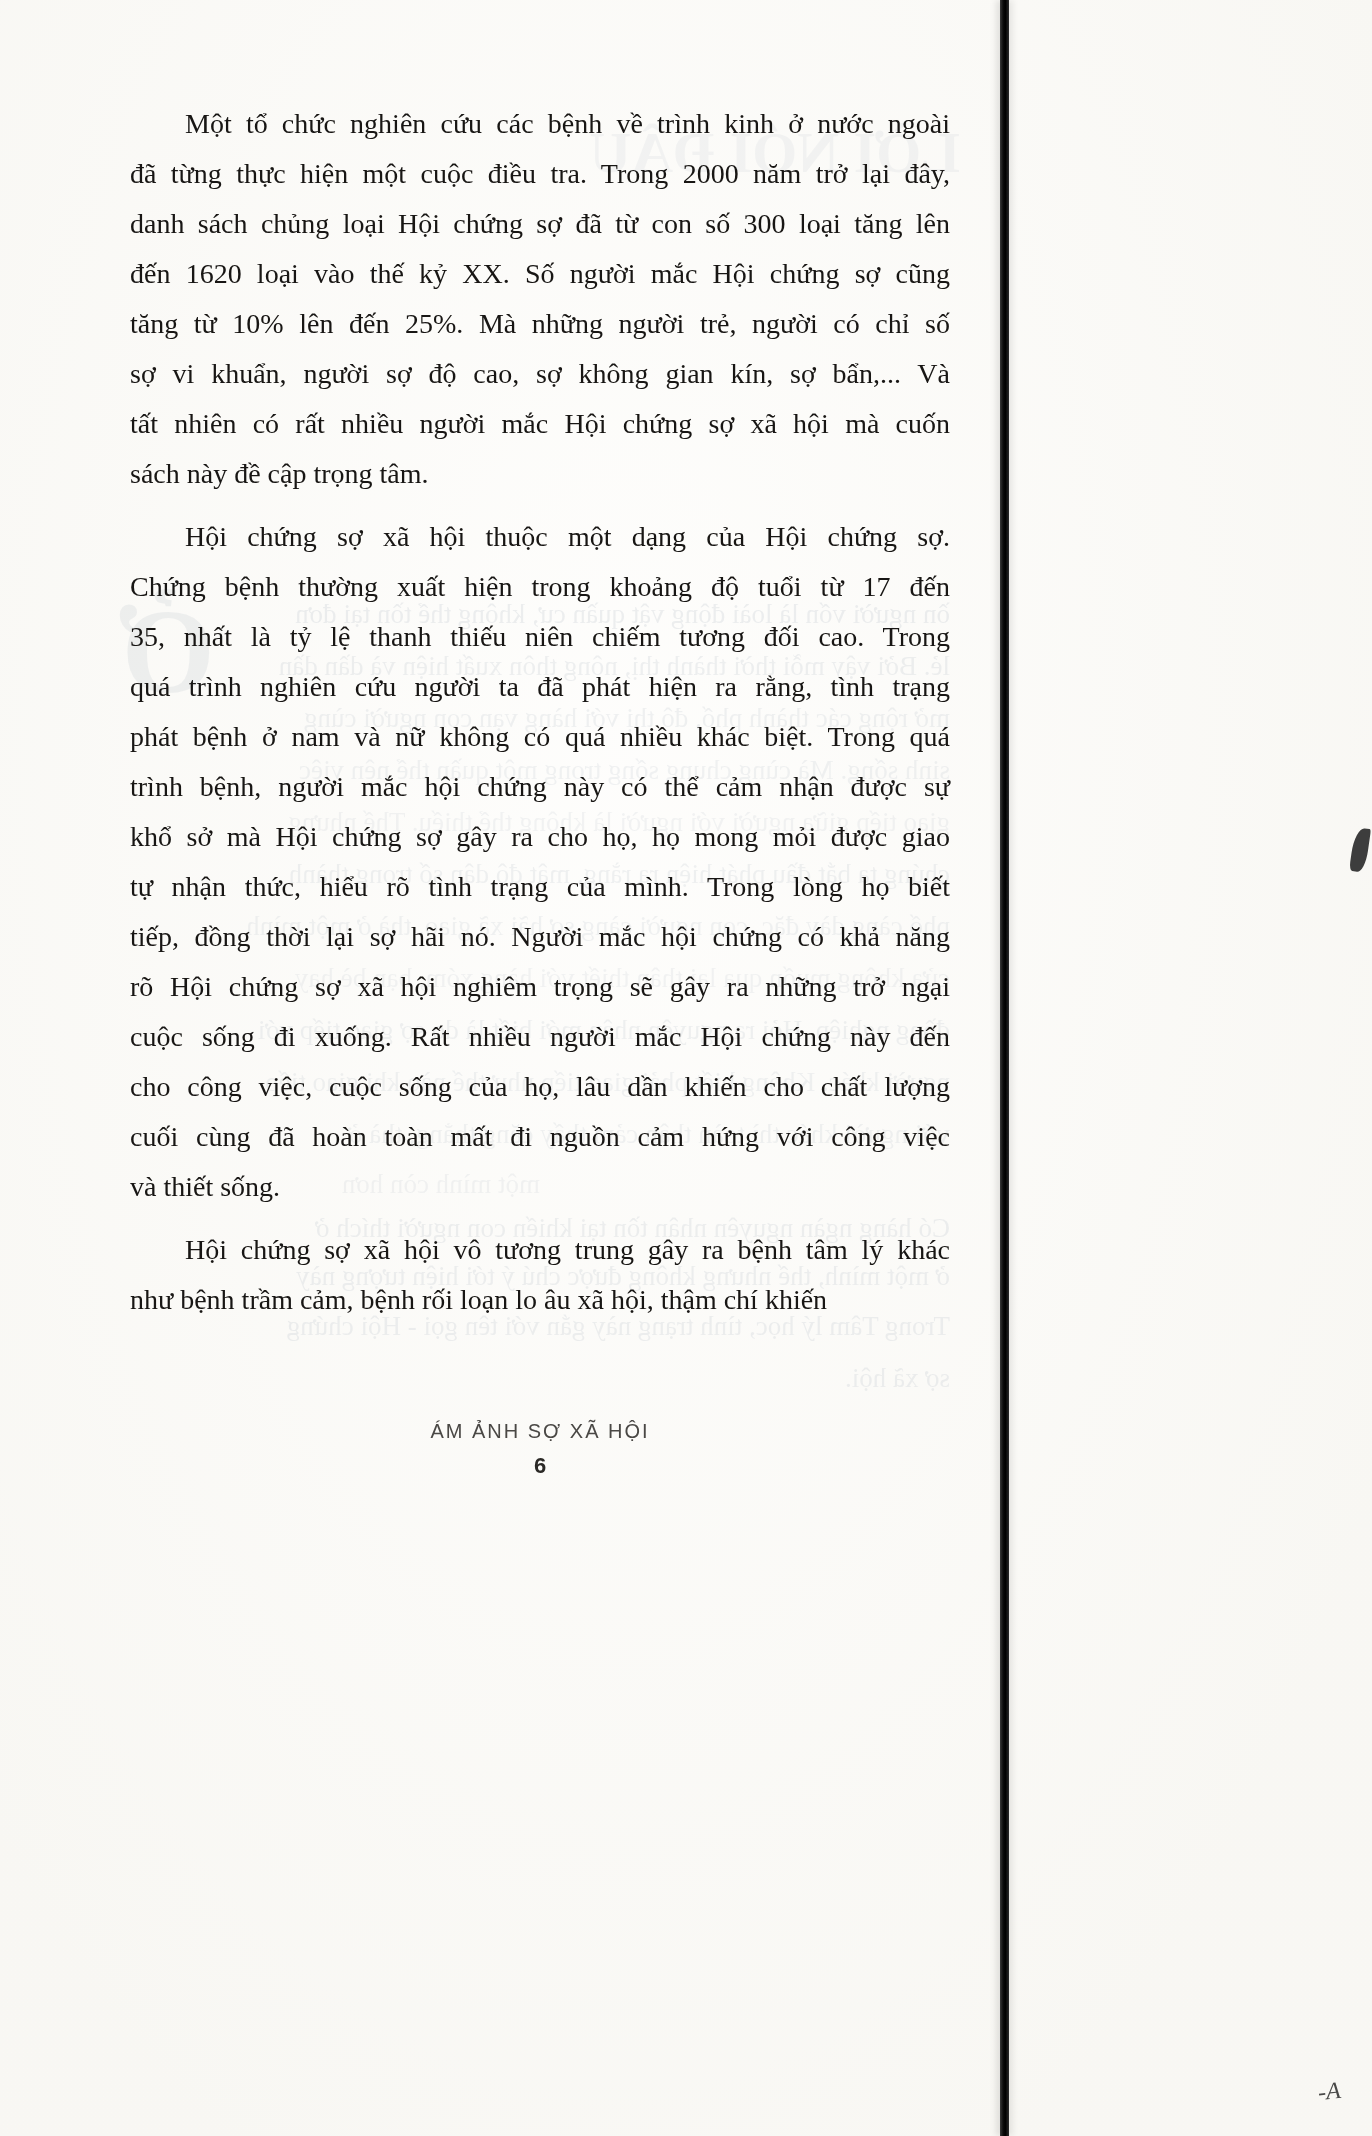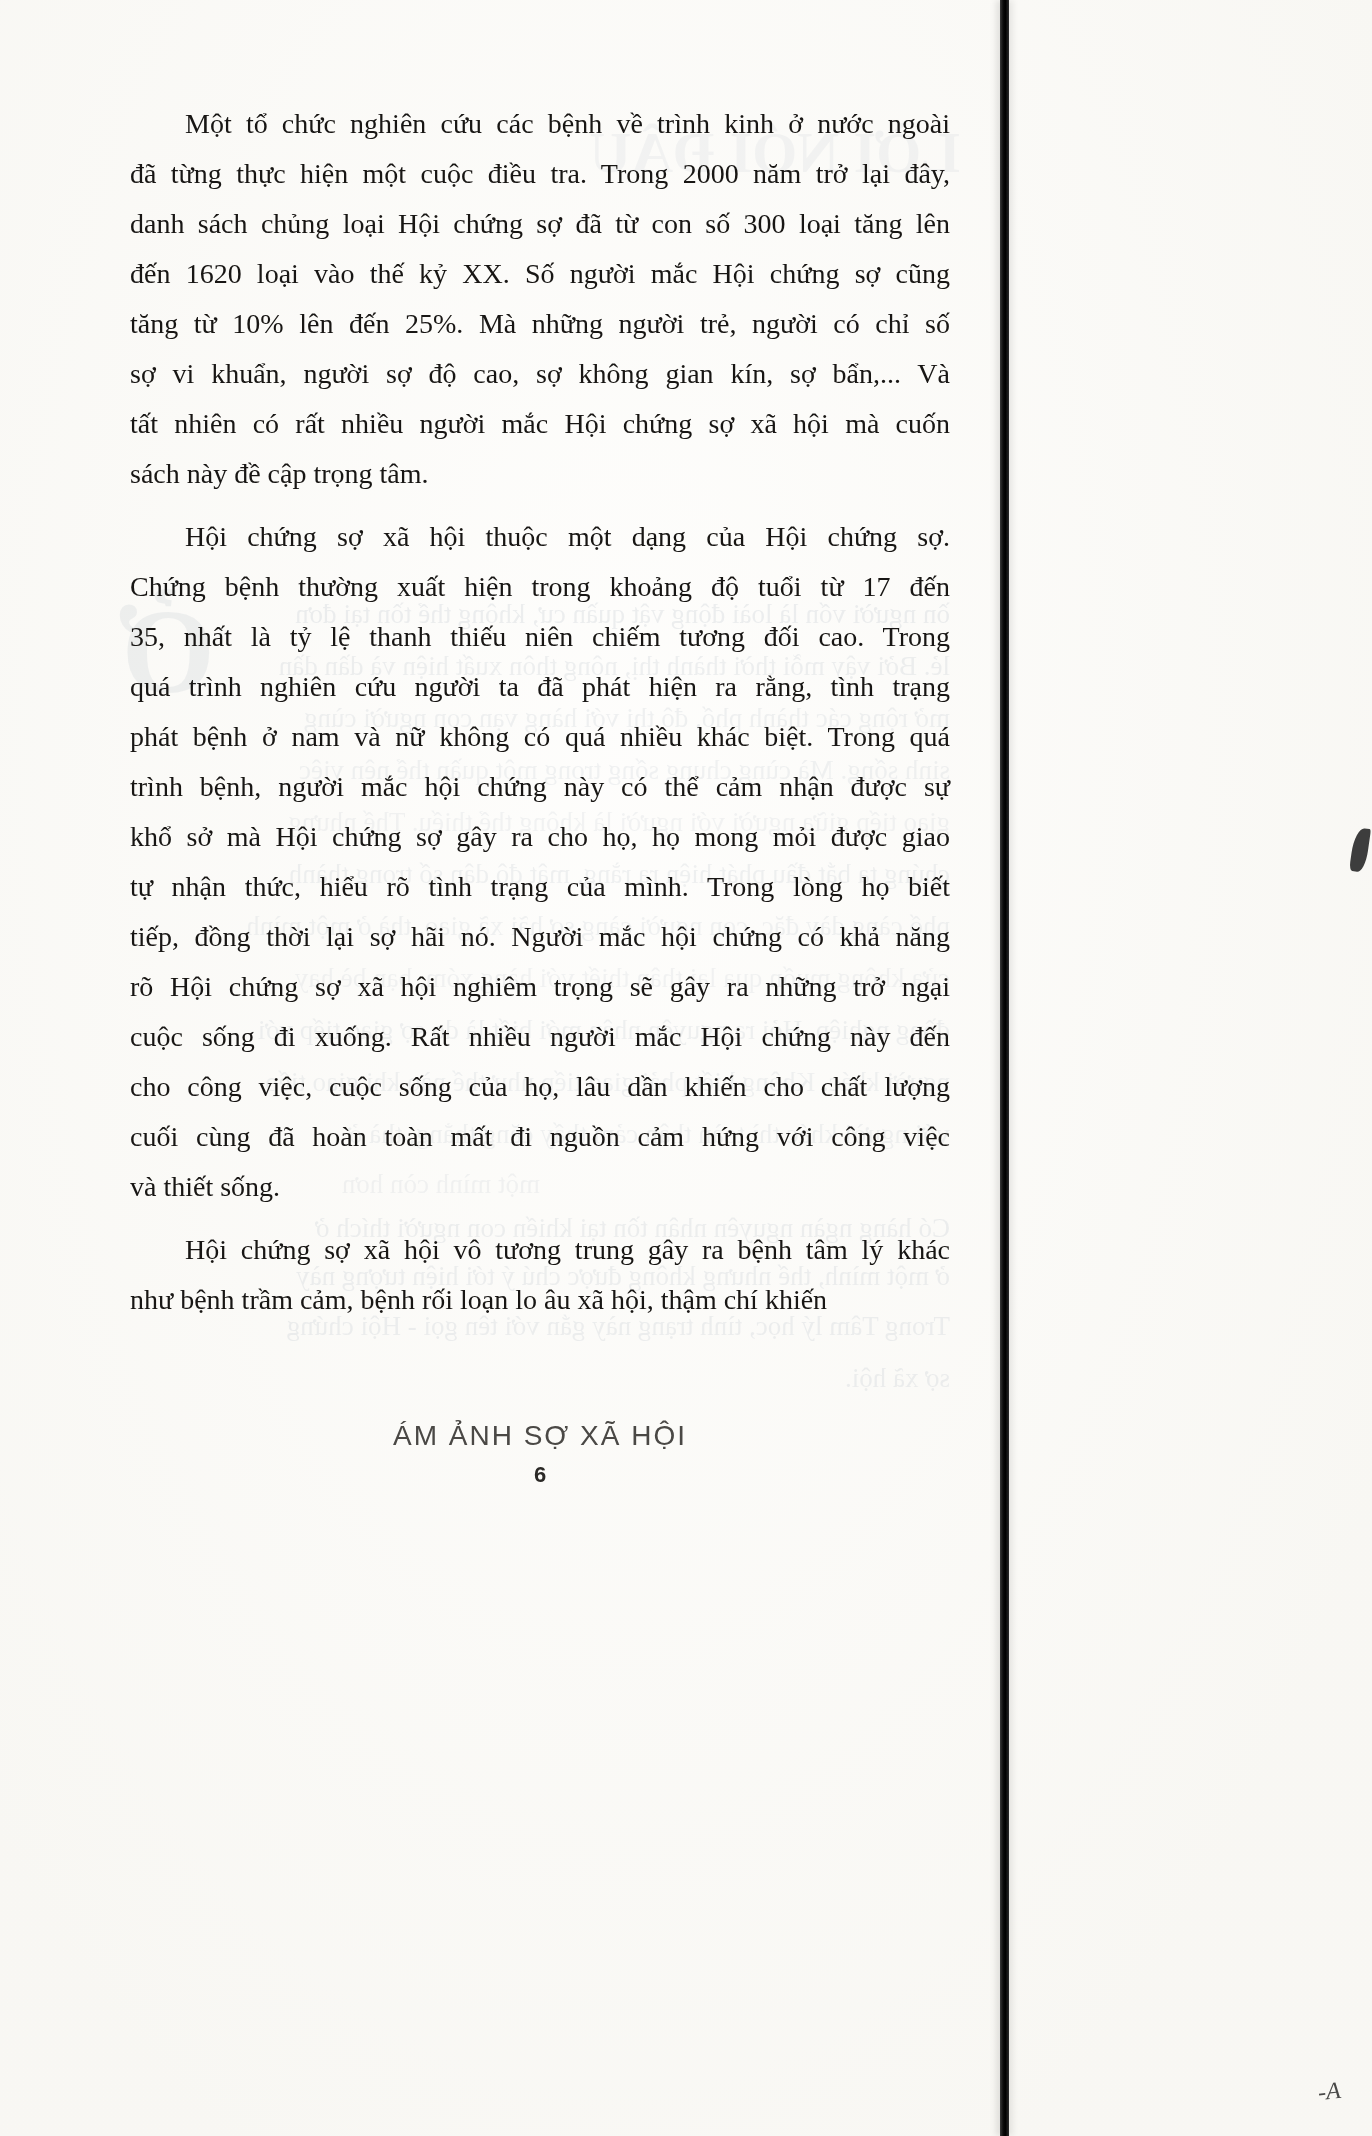--- a/index.html
+++ b/index.html
@@ -49,21 +49,21 @@
   
   .footer {
     position: absolute;
     left: 130px;
     width: 820px;
     top: 1420px;
     text-align: center;
   }
   .book-title {
     font-family: "Liberation Sans", "DejaVu Sans", sans-serif;
-    font-size: 28px;
+    font-size: 20px;
     letter-spacing: 2px;
     color: #4a4845;
   }
   .page-number {
     margin-top: 10px;
     font-family: "Liberation Sans", "DejaVu Sans", sans-serif;
     font-size: 22px;
     font-weight: 700;
     color: #2b2926;
   }

